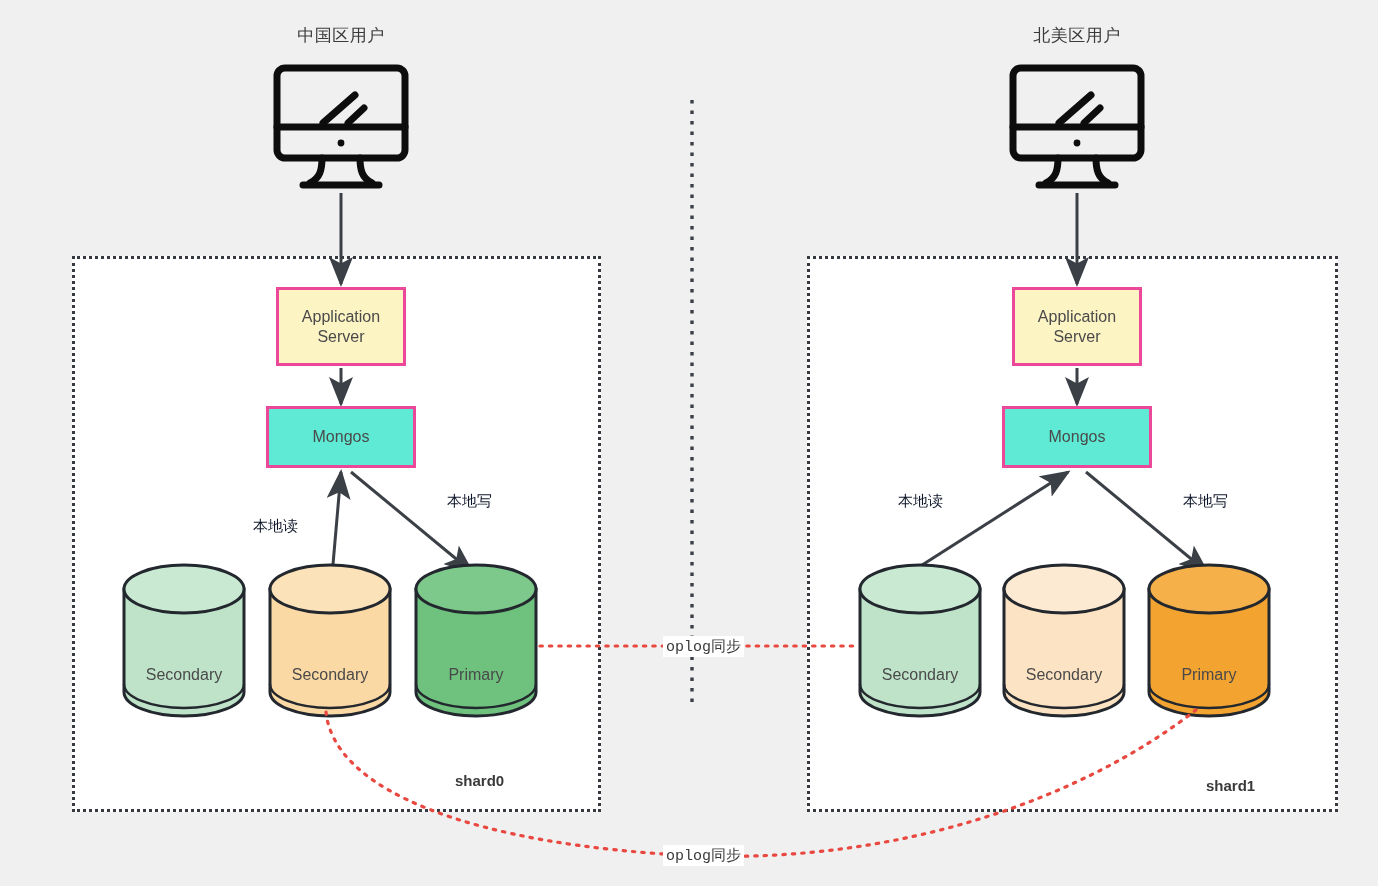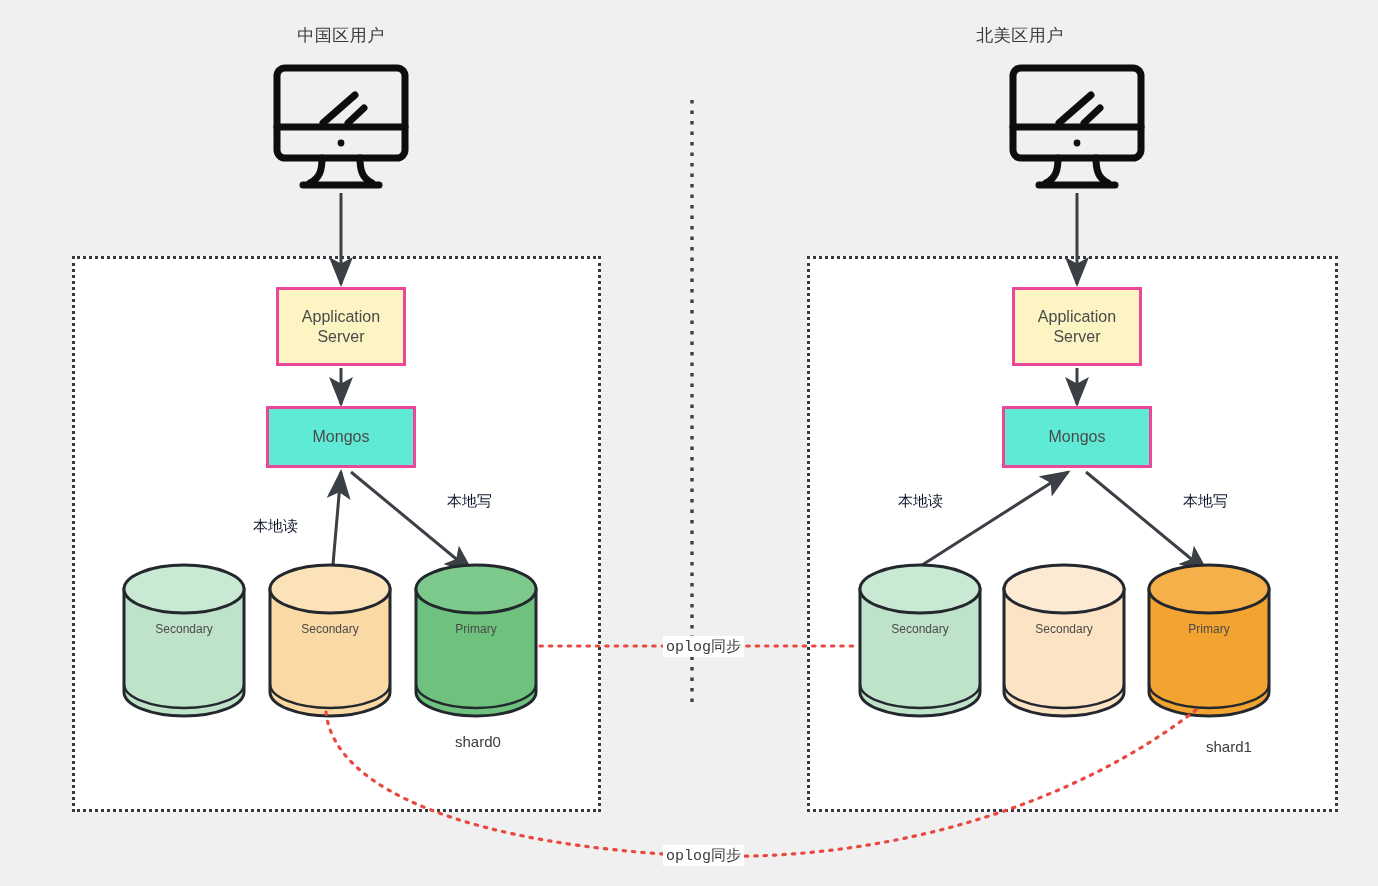--- a/index.html
+++ b/index.html
@@ -58,40 +58,42 @@
   }
   .flow-label {
     position: absolute;
     font-size: 15px;
     color: #0f172a;
     white-space: nowrap;
   }
   .shard-label {
     position: absolute;
     font-size: 15px;
-    font-weight: normal;
+    font-weight: bold;
     color: #3a3a3a;
     white-space: nowrap;
+    margin-top: 39px;
   }
   .oplog-label {
     position: absolute;
     font-size: 15px;
     color: #3a3a3a;
     background: #ffffff;
     padding: 1px 3px;
     white-space: nowrap;
     font-family: Liberation Mono, monospace;
   }
   .cyl-label {
     position: absolute;
-    font-size: 12px;
+    font-size: 16px;
     color: #4a4a4a;
     white-space: nowrap;
     text-align: center;
     pointer-events: none;
+    margin-top: 44px;
   }
 </style>
 </head>
 <body>
 
 <div id="stage">
 
   <div class="zone-box" style="left:72px; top:256px; width:523px; height:550px;"></div>
   <div class="zone-box" style="left:807px; top:256px; width:525px; height:550px;"></div>
 
@@ -171,21 +173,21 @@
       <ellipse cx="1209" cy="589" rx="60" ry="24" fill="#f5b04a" stroke="#23272e" stroke-width="3"></ellipse>
       <path d="M1149,684 A60,24 0 0 0 1269,684" fill="none" stroke="#23272e" stroke-width="2.4"></path>
     </g>
 
     <line x1="540" y1="646" x2="858" y2="646" stroke="#e8483f" stroke-width="3.2" stroke-dasharray="2.4 7" stroke-linecap="round"></line>
 
     <path d="M326,712 C334,790 470,846 700,856 C900,862 1080,800 1196,710" fill="none" stroke="#e8483f" stroke-width="3.2" stroke-dasharray="2.4 7" stroke-linecap="round"></path>
   </svg>
 
   <div class="region-title" style="left:241px; top:24px; width:200px;">中国区用户</div>
-  <div class="region-title" style="left:920px; top:24px; width:200px;">北美区用户</div>
+  <div class="region-title" style="left:977px; top:24px; width:200px;">北美区用户</div>
 
   <div class="node-box app" style="left:276px; top:287px; width:130px; height:79px;">
     <div>
       <div>Application</div>
       <div>Server</div>
     </div>
   </div>
   <div class="node-box mongos" style="left:266px; top:406px; width:150px; height:62px;">
     <span>Mongos</span>
   </div>

